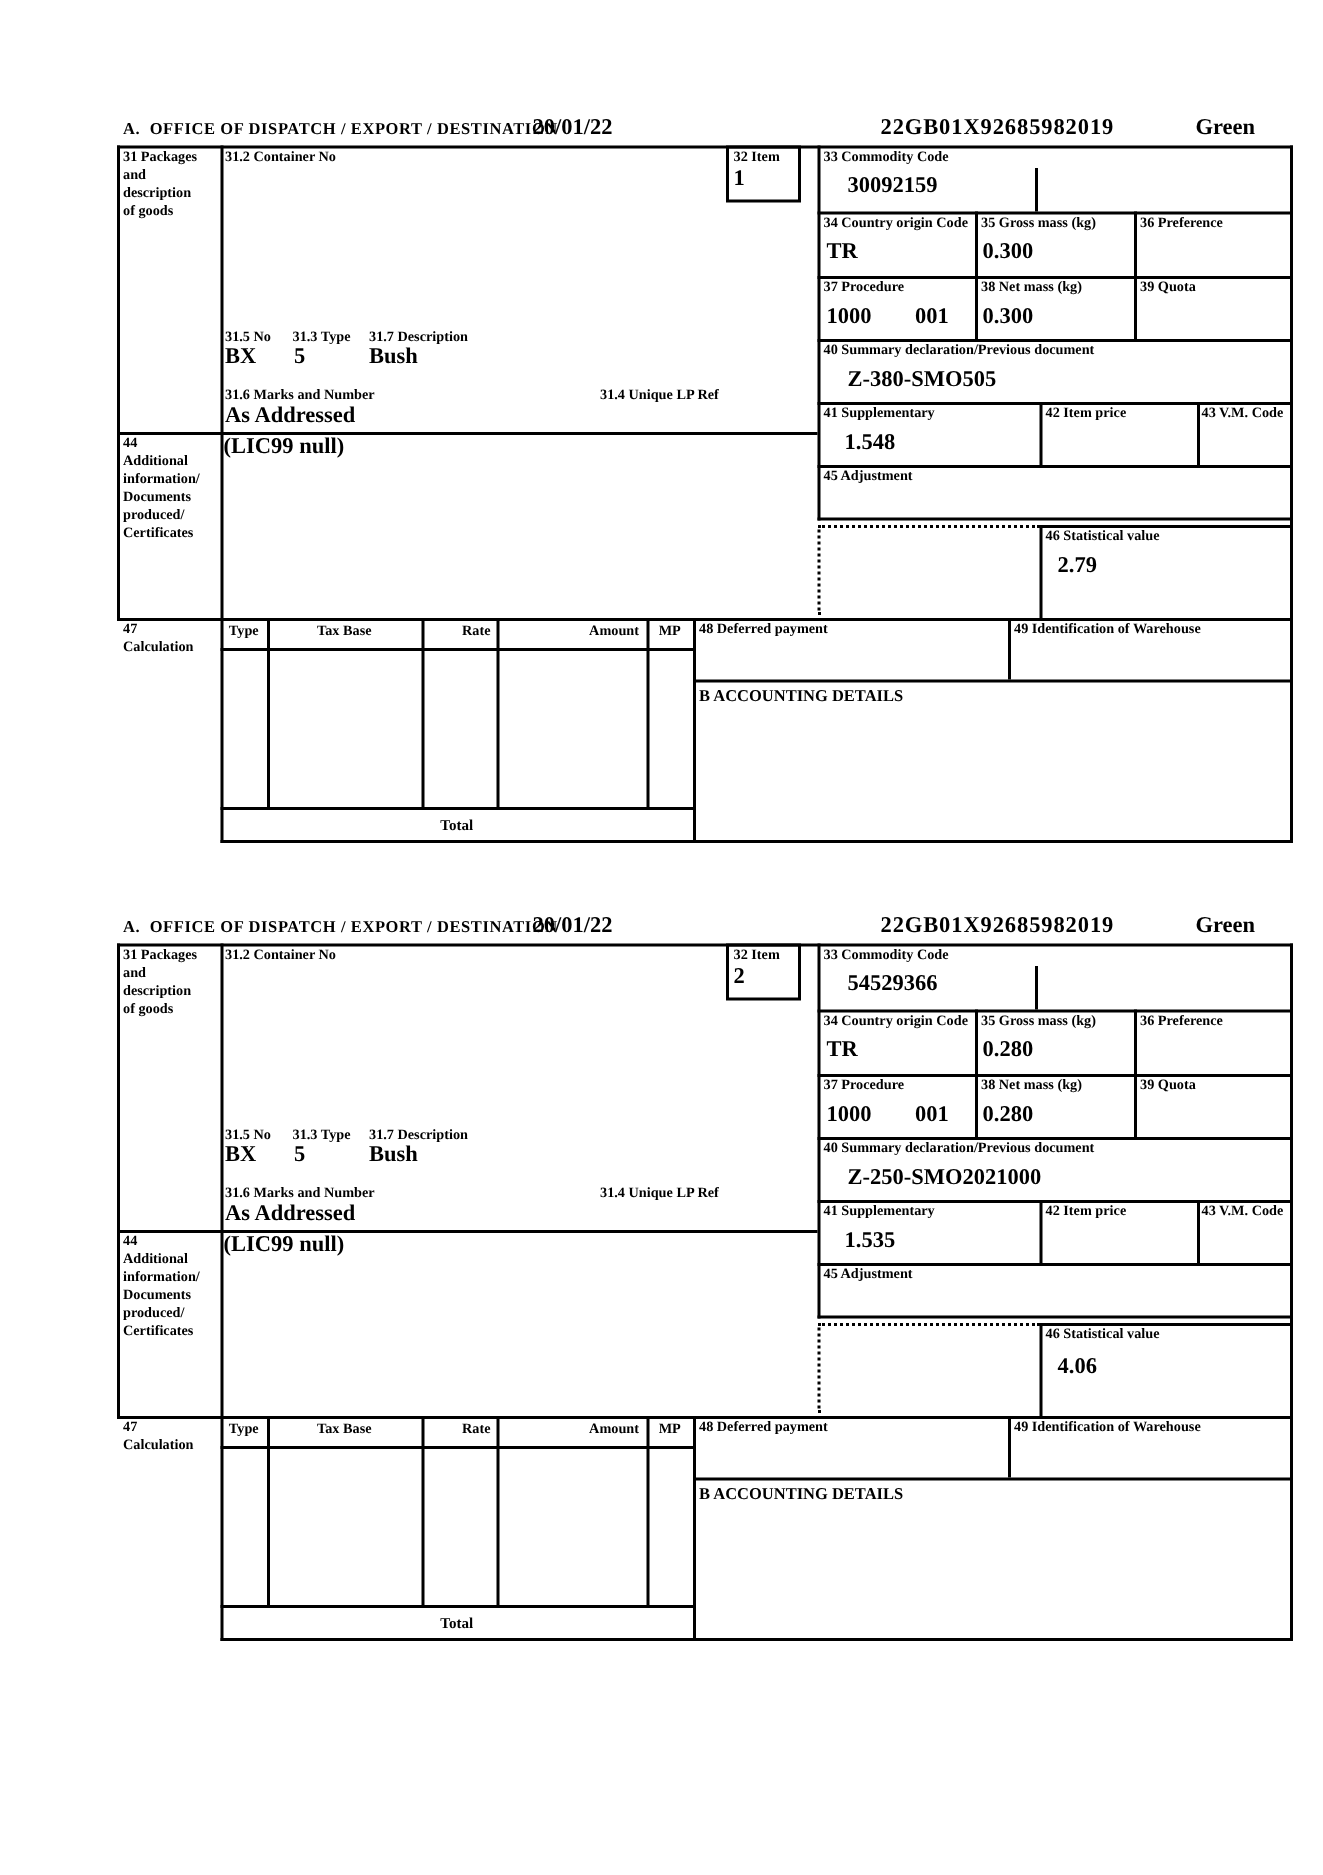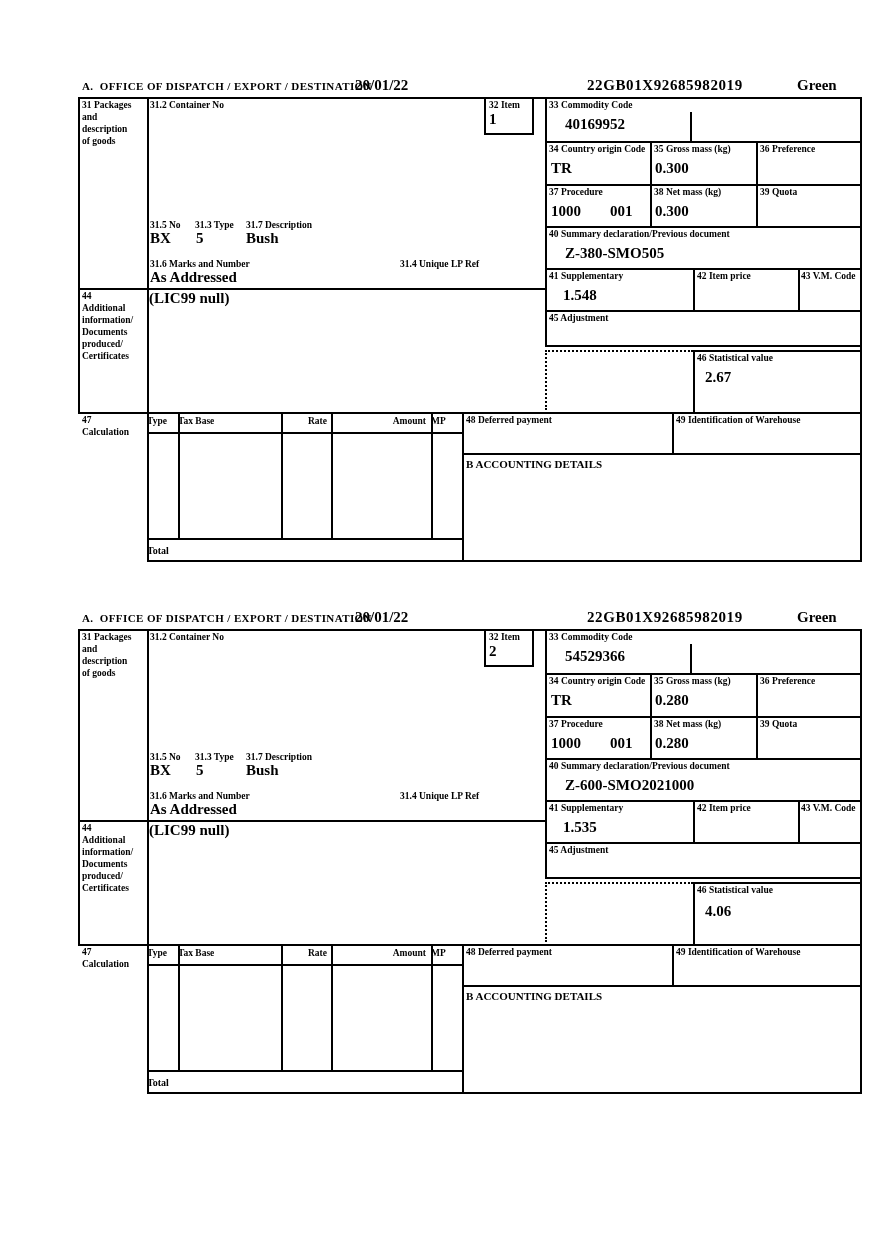--- a/index.html
+++ b/index.html
@@ -13,21 +13,21 @@
   .vl  { position:absolute; width:2px;  background:#000; }
   .hld { position:absolute; height:0; border-top:2px dotted #000; }
   .vld { position:absolute; width:0;  border-left:2px dotted #000; }
   .lbl { position:absolute; font-size:9.5px; line-height:11px; white-space:pre; }
   .val { position:absolute; font-size:15px;  line-height:16px; white-space:pre; }
   .hdr-lbl { position:absolute; font-size:11px; letter-spacing:0.4px; white-space:pre; }
   .hdr-val { position:absolute; font-size:15px; white-space:pre; }
   .mid-lbl { position:absolute; font-size:11px; white-space:pre; }
   .sm  { font-size:10px; }
   .itembox { position:absolute; left:484px; top:37px; width:46px; height:34px; border:2px solid #000; }
-  .ctr { } .rgt { text-align:right; }
+  .ctr { text-align:center; } .rgt { text-align:right; }
 </style>
 </head>
 <body>
 
 <div id="page">
   <div class="blk" style="top: 60px;">
 
     <div class="hdr-lbl" style="left:82px;top:20px;">A.  OFFICE OF DISPATCH / EXPORT / DESTINATION</div>
     <div class="hdr-val" style="left:355px;top:17px;">20/01/22</div>
     <div class="hdr-val" style="left:587px;top:17px;letter-spacing:0.6px;">22GB01X92685982019</div>
@@ -74,21 +74,21 @@
 
     <div class="lbl" style="left:150px;top:40px;">31.2 Container No</div>
     <div class="val" style="left:150px;top:54px;"></div>
 
     <div class="itembox">
       <div class="lbl" style="left:3px;top:1px;">32 Item</div>
       <div class="val" style="left:3px;top:12px;">1</div>
     </div>
 
     <div class="lbl" style="left:549px;top:40px;">33 Commodity Code</div>
-    <div class="val" style="left:565px;top:56px;">40169952</div>
+    <div class="val" style="left:565px;top:56px;">30092159</div>
 
     <div class="lbl" style="left:549px;top:84px;">34 Country origin Code</div>
     <div class="val" style="left:551px;top:100px;">TR</div>
     <div class="lbl" style="left:654px;top:84px;">35 Gross mass (kg)</div>
     <div class="val" style="left:655px;top:100px;">0.300</div>
     <div class="lbl" style="left:760px;top:84px;">36 Preference</div>
     <div class="val" style="left:762px;top:100px;"></div>
 
     <div class="lbl" style="left:549px;top:127px;">37 Procedure</div>
     <div class="val" style="left:551px;top:143px;">1000</div>
@@ -105,21 +105,21 @@
     <div class="val" style="left:563px;top:227px;">1.548</div>
     <div class="lbl" style="left:697px;top:211px;">42 Item price</div>
     <div class="val" style="left:699px;top:227px;"></div>
     <div class="lbl" style="left:801px;top:211px;">43 V.M. Code</div>
     <div class="val" style="left:803px;top:227px;"></div>
 
     <div class="lbl" style="left:549px;top:253px;">45 Adjustment</div>
     <div class="val" style="left:551px;top:267px;"></div>
 
     <div class="lbl" style="left:697px;top:293px;">46 Statistical value</div>
-    <div class="val" style="left:705px;top:309px;">2.67</div>
+    <div class="val" style="left:705px;top:309px;">2.79</div>
 
     <div class="lbl" style="left:150px;top:160px;">31.5 No</div>
     <div class="lbl" style="left:195px;top:160px;">31.3 Type</div>
     <div class="lbl" style="left:246px;top:160px;">31.7 Description</div>
     <div class="val" style="left:150px;top:170px;">BX</div>
     <div class="val" style="left:196px;top:170px;">5</div>
     <div class="val" style="left:246px;top:170px;">Bush</div>
 
     <div class="lbl" style="left:150px;top:199px;">31.6 Marks and Number</div>
     <div class="lbl" style="left:400px;top:199px;">31.4 Unique LP Ref</div>
@@ -217,21 +217,21 @@
 
     <div class="lbl" style="left:549px;top:127px;">37 Procedure</div>
     <div class="val" style="left:551px;top:143px;">1000</div>
     <div class="val" style="left:610px;top:143px;">001</div>
     <div class="lbl" style="left:654px;top:127px;">38 Net mass (kg)</div>
     <div class="val" style="left:655px;top:143px;">0.280</div>
     <div class="lbl" style="left:760px;top:127px;">39 Quota</div>
     <div class="val" style="left:762px;top:143px;"></div>
 
     <div class="lbl" style="left:549px;top:169px;">40 Summary declaration/Previous document</div>
-    <div class="val" style="left:565px;top:185px;">Z-600-SMO2021000</div>
+    <div class="val" style="left:565px;top:185px;">Z-250-SMO2021000</div>
 
     <div class="lbl" style="left:549px;top:211px;">41 Supplementary</div>
     <div class="val" style="left:563px;top:227px;">1.535</div>
     <div class="lbl" style="left:697px;top:211px;">42 Item price</div>
     <div class="val" style="left:699px;top:227px;"></div>
     <div class="lbl" style="left:801px;top:211px;">43 V.M. Code</div>
     <div class="val" style="left:803px;top:227px;"></div>
 
     <div class="lbl" style="left:549px;top:253px;">45 Adjustment</div>
     <div class="val" style="left:551px;top:267px;"></div>

